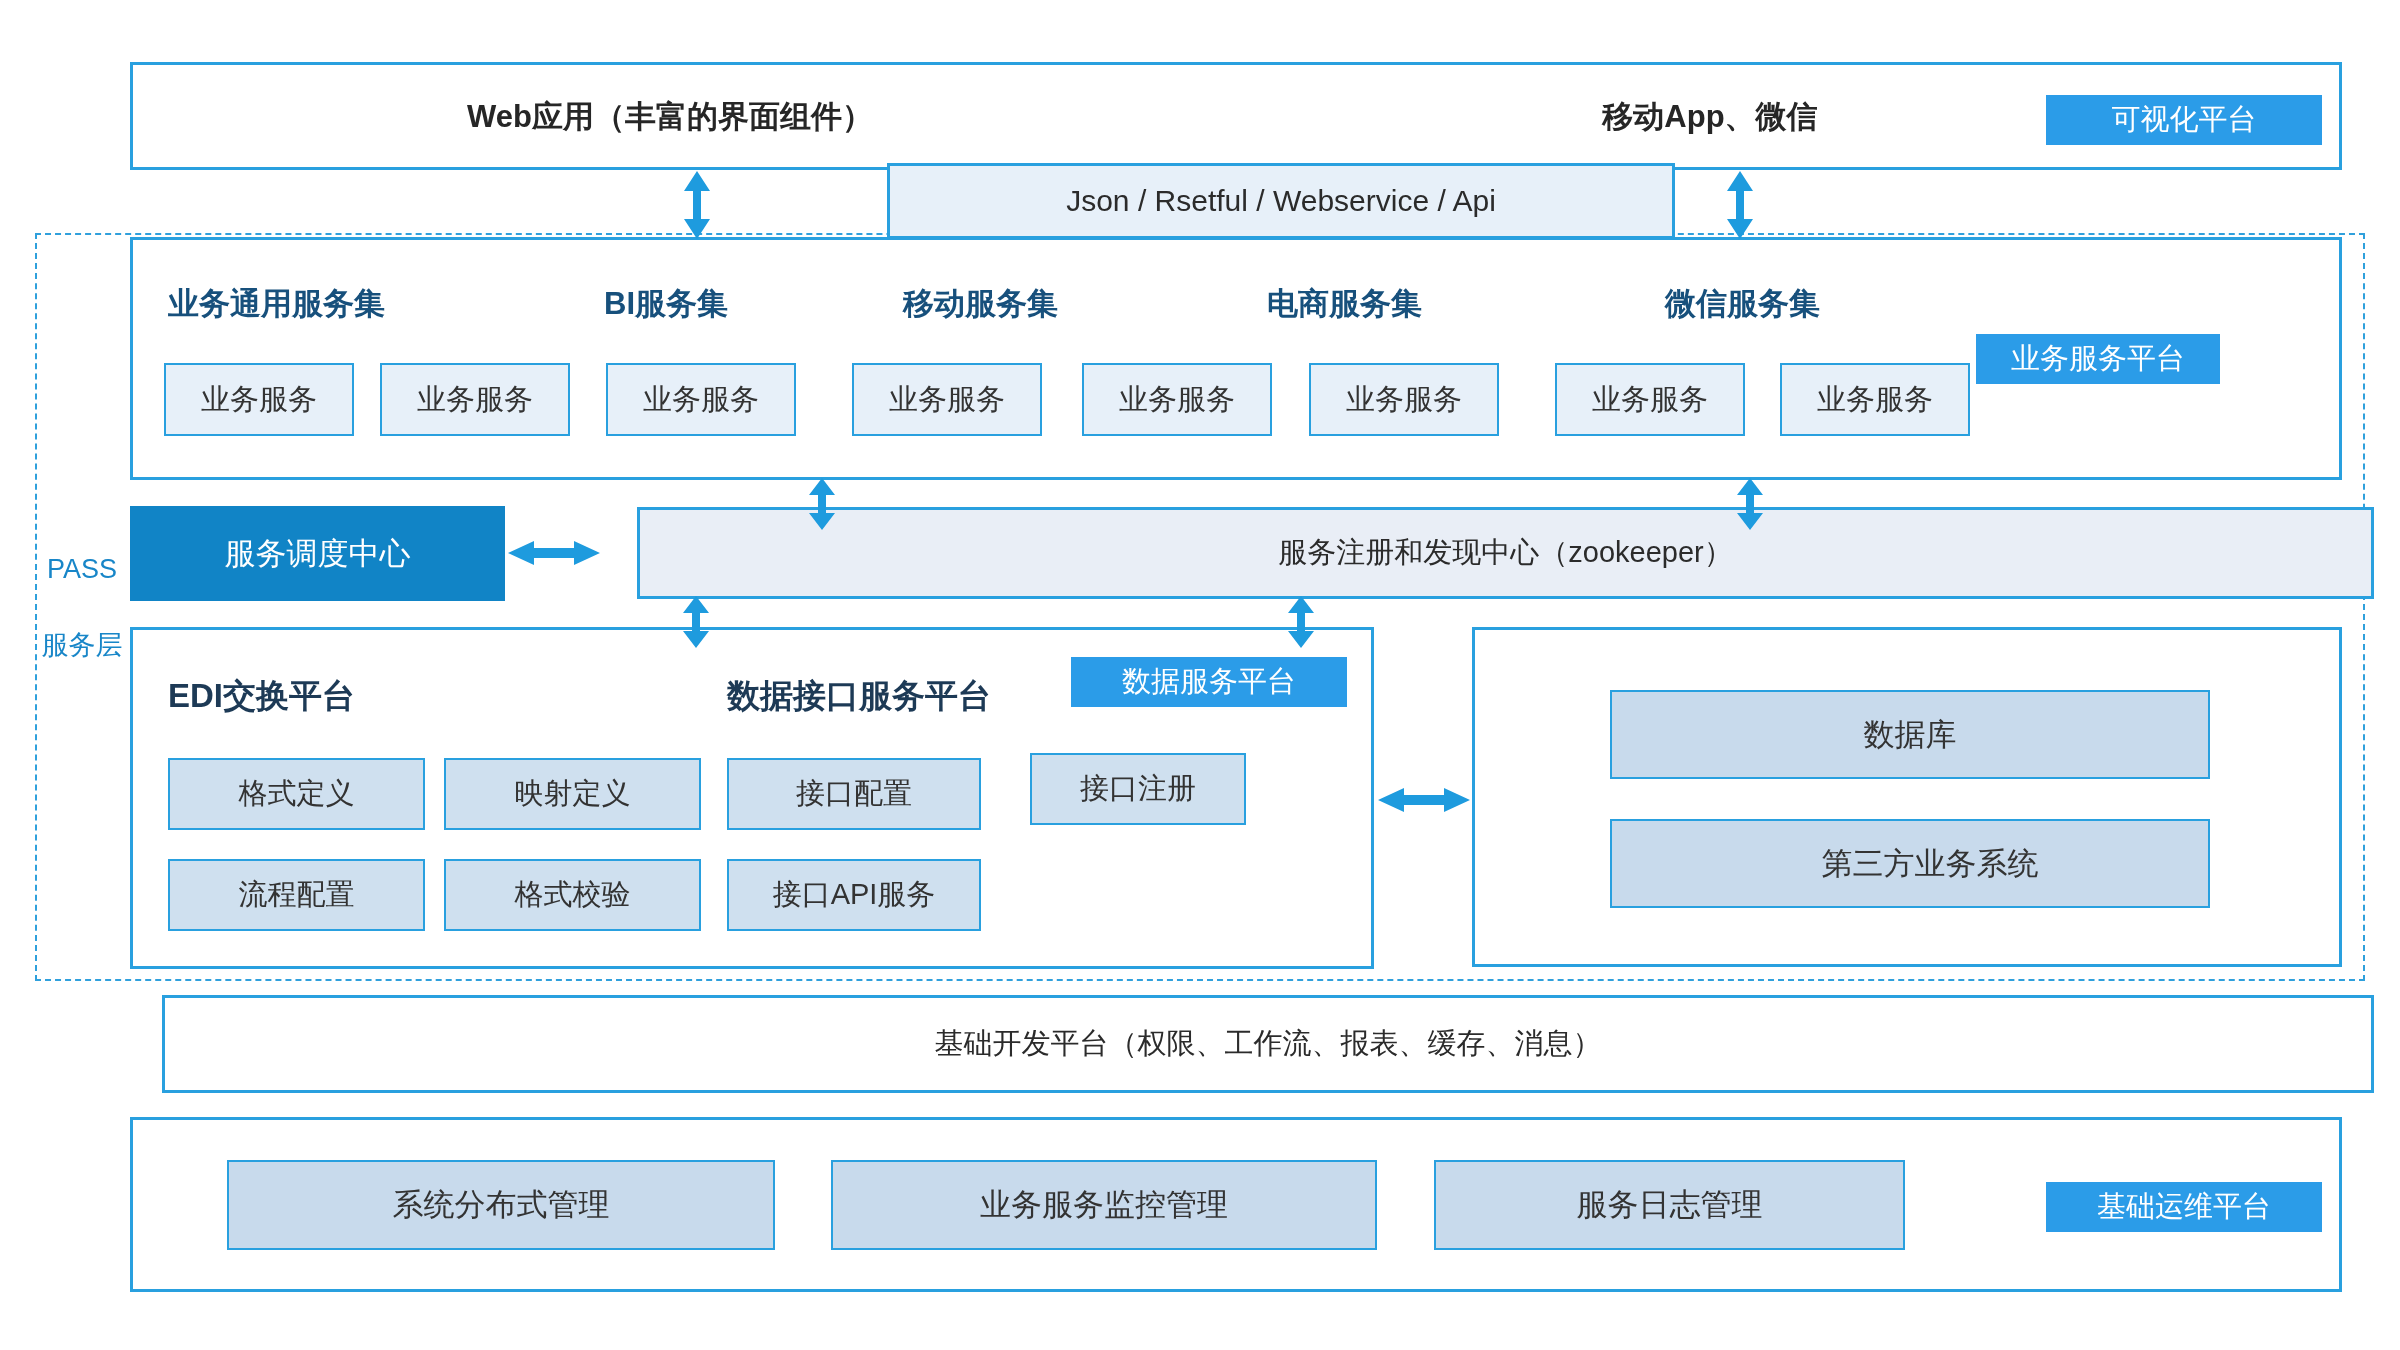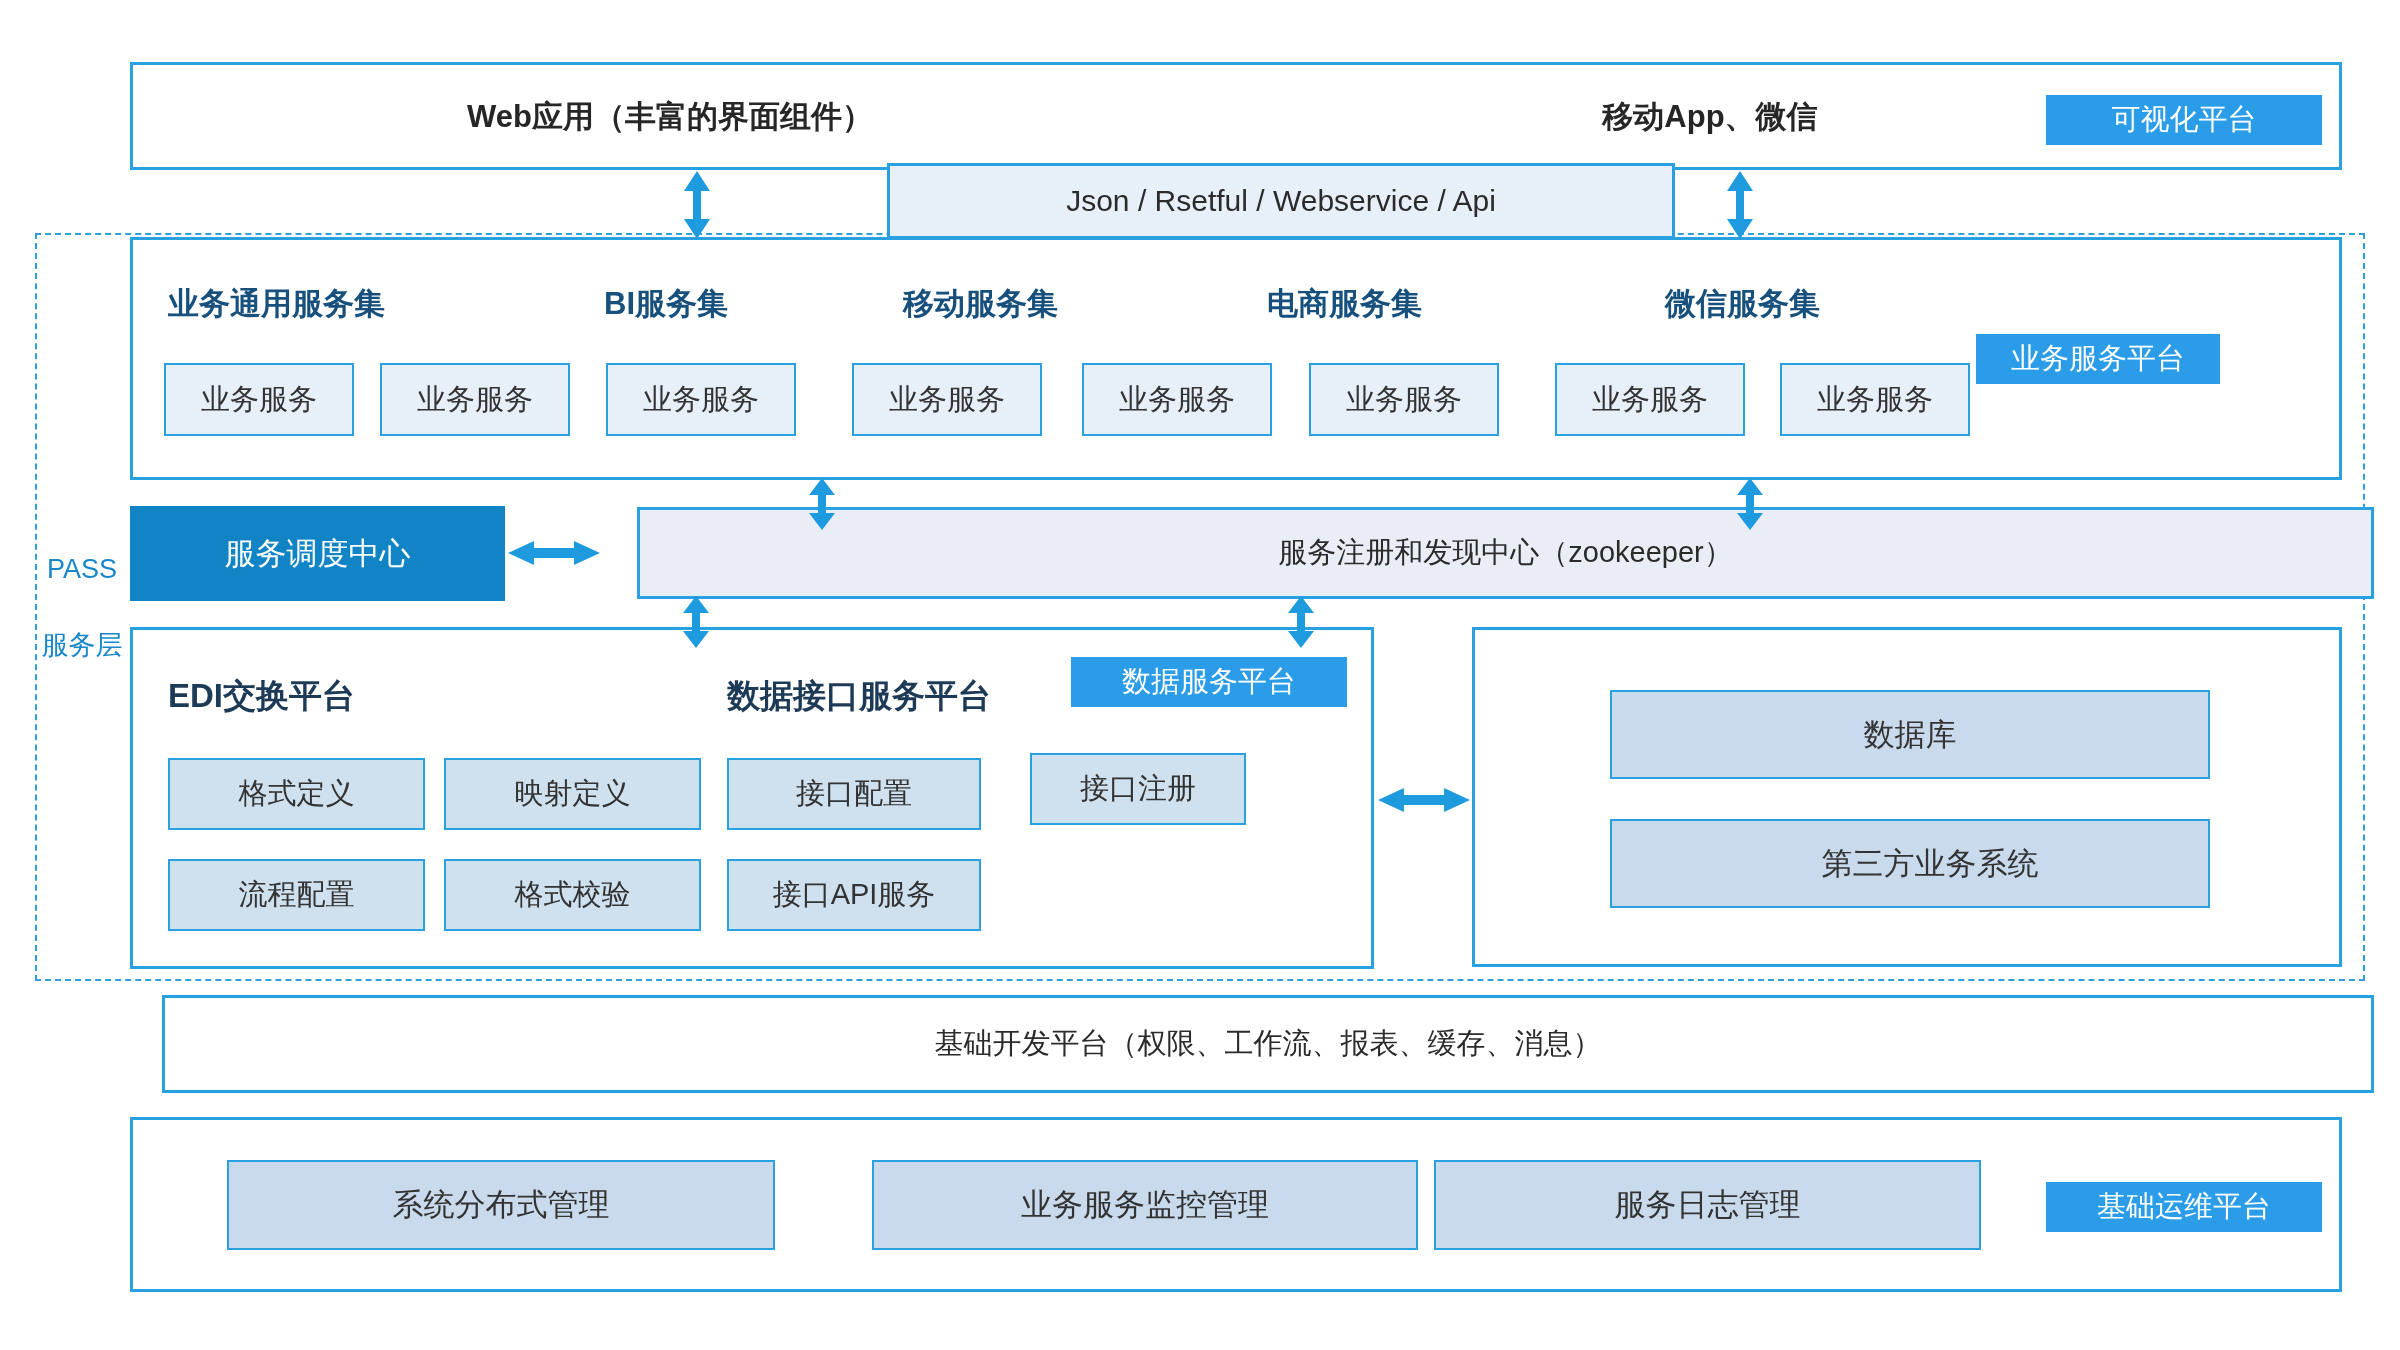--- a/index.html
+++ b/index.html
@@ -132,17 +132,17 @@
     </svg>
 
   <div class="abs panel" style="left:1472px;top:627px;width:870px;height:340px;"></div>
   <div class="abs cell deep" style="left:1610px;top:690px;width:600px;height:89px;">数据库</div>
   <div class="abs cell deep" style="left:1610px;top:819px;width:600px;height:89px;padding-left:40px;">第三方业务系统</div>
 
   <div class="abs centertext panel" style="left:130px;top:995px;width:2212px;height:98px;">基础开发平台（权限、工作流、报表、缓存、消息）</div>
 
   <div class="abs panel" style="left:130px;top:1117px;width:2212px;height:175px;"></div>
   <div class="abs cell deep" style="left:227px;top:1160px;width:548px;height:90px;">系统分布式管理</div>
-  <div class="abs cell deep" style="left:831px;top:1160px;width:546px;height:90px;margin-left:41px;">业务服务监控管理</div>
-  <div class="abs cell deep" style="left:1434px;top:1160px;width:547px;height:90px;">服务日志管理</div>
+  <div class="abs cell deep" style="left:831px;top:1160px;width:546px;height:90px;">业务服务监控管理</div>
+  <div class="abs cell deep" style="left:1434px;top:1160px;width:471px;height:90px;">服务日志管理</div>
   <div class="abs badge" style="left:2046px;top:1182px;width:276px;height:50px;">基础运维平台</div>
 
 </div>
 
 </body></html>

